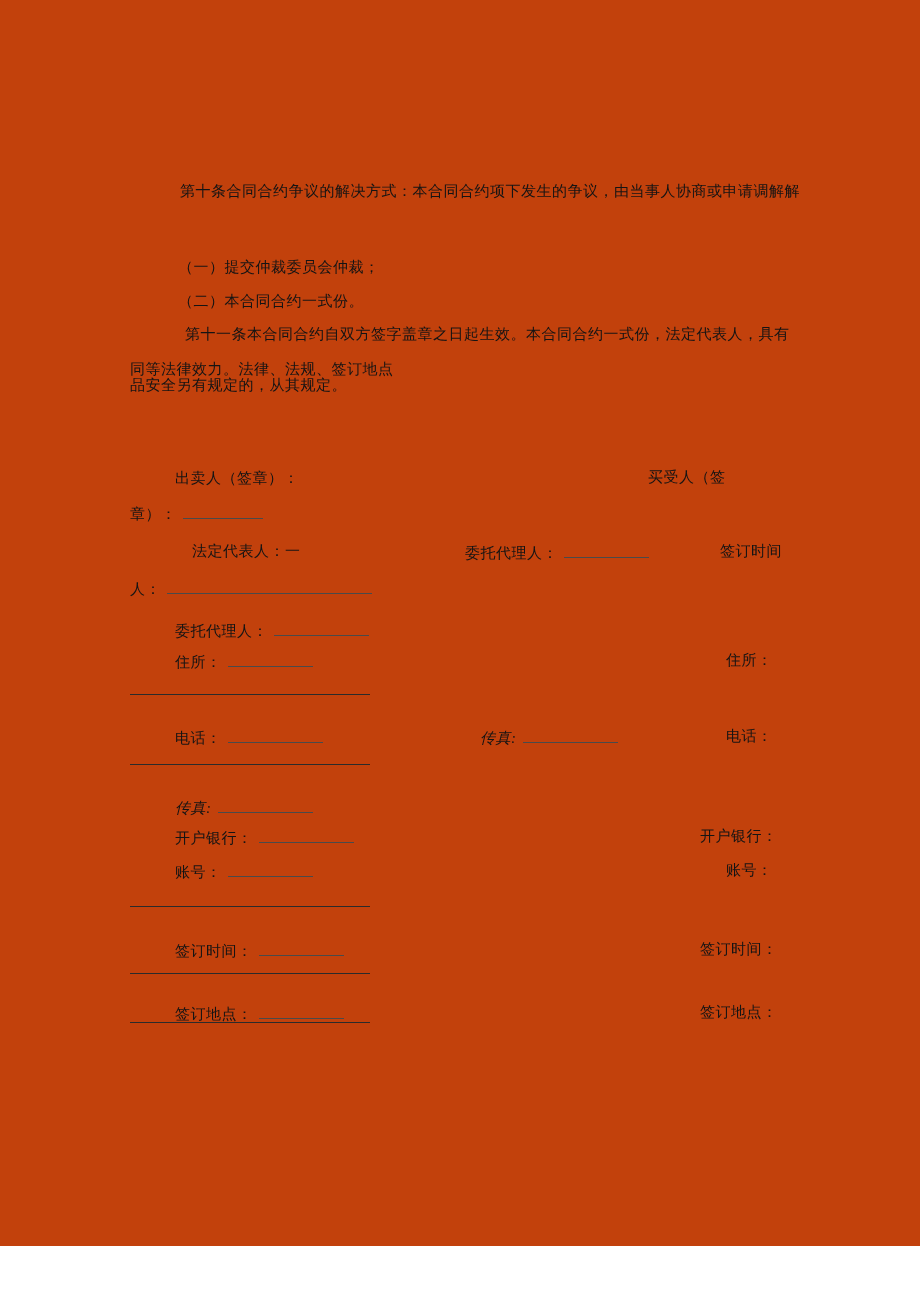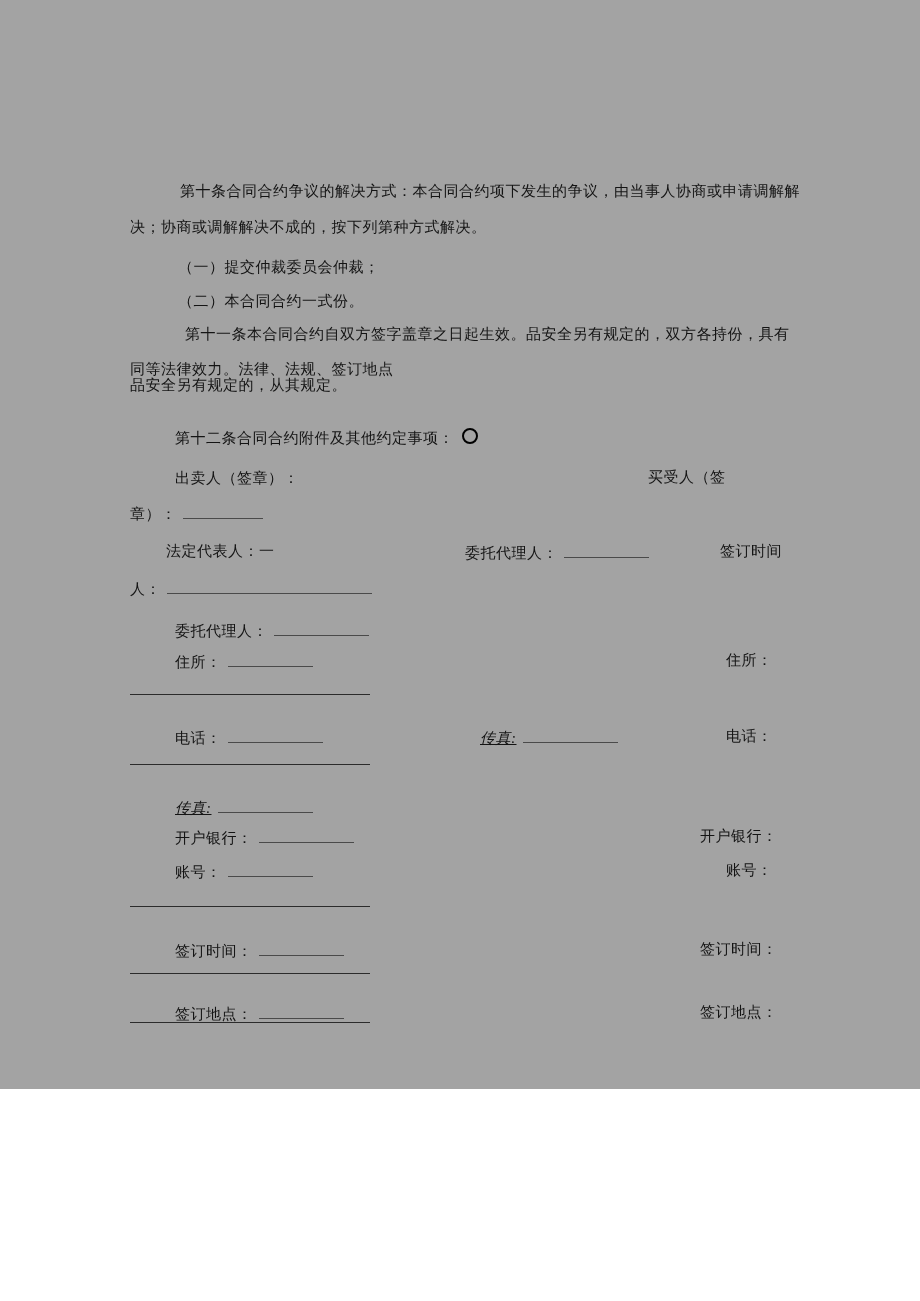--- a/index.html
+++ b/index.html
@@ -1,19 +1,19 @@
 <!DOCTYPE html>
 <html><head>
 <meta charset="utf-8">
 <style>
   html,body { margin:0; padding:0; background:#ffffff; }
   .page {
     position:relative;
-    width:920px; height:1089px;
-    background:#a3a3a3;
+    width:920px; height:1246px;
+    background:#c2410c;
     font-family:"Liberation Serif","DejaVu Serif",serif;
     font-size:15px;
     color:#141414;
     overflow:hidden;
   }
   .t {
     position:absolute;
     white-space:nowrap;
     line-height:1.2;
     letter-spacing:0.5px;
@@ -29,56 +29,52 @@
   .w85  { width:85px; }
   .w95  { width:95px; }
   .w205 { width:205px; }
   .rule {
     position:absolute;
     left:130px;
     width:240px;
     height:0;
     border-top:1.5px solid #2b2b2b;
   }
-  .italic { font-style:italic;text-decoration:underline; }
+  .italic { font-style:italic; }
   .circle-glyph {
     display:inline-block;
     width:12px; height:12px;
     border:2px solid #000;
     border-radius:50%;
     margin-left:8px;
     vertical-align:-1px;
   }
 </style>
 </head>
 <body>
 
 <div class="page">
 
   <div class="t" style="left:180px;top:182px">第十条合同合约争议的解决方式：本合同合约项下发生的争议，由当事人协商或申请调解解</div>
-  <div class="t" style="left:130px;top:218px">决；协商或调解解决不成的，按下列第种方式解决。</div>
   <div class="t" style="left:178px;top:258px">（一）提交仲裁委员会仲裁；</div>
   <div class="t" style="left:178px;top:292px">（二）本合同合约一式份。</div>
 
-  <div class="t" style="left:185px;top:325px">第十一条本合同合约自双方签字盖章之日起生效。品安全另有规定的，双方各持份，具有</div>
+  <div class="t" style="left:185px;top:325px">第十一条本合同合约自双方签字盖章之日起生效。本合同合约一式份，法定代表人，具有</div>
   <div class="t" style="left:130px;top:360px">同等法律效力。法律、法规、签订地点</div>
   <div class="t" style="left:130px;top:376px">品安全另有规定的，从其规定。</div>
 
-  <div class="t" style="left:175px;top:428px">
-    <span>第十二条合同合约附件及其他约定事项：</span><span class="circle-glyph"></span>
-  </div>
 
   <div class="t" style="left:175px;top:469px">出卖人（签章）：</div>
   <div class="t" style="left:648px;top:468px">买受人（签</div>
 
   <div class="t" style="left:130px;top:503px">
     <span>章）：</span><span class="blank w80"></span>
   </div>
 
-  <div class="t" style="left:166px;top:542px">法定代表人：一</div>
+  <div class="t" style="left:192px;top:542px">法定代表人：一</div>
   <div class="t" style="left:465px;top:542px">
     <span>委托代理人：</span><span class="blank w85"></span>
   </div>
   <div class="t" style="left:720px;top:542px">签订时间</div>
 
   <div class="t" style="left:130px;top:578px">
     <span>人：</span><span class="blank w205"></span>
   </div>
 
   <div class="t" style="left:175px;top:620px">

